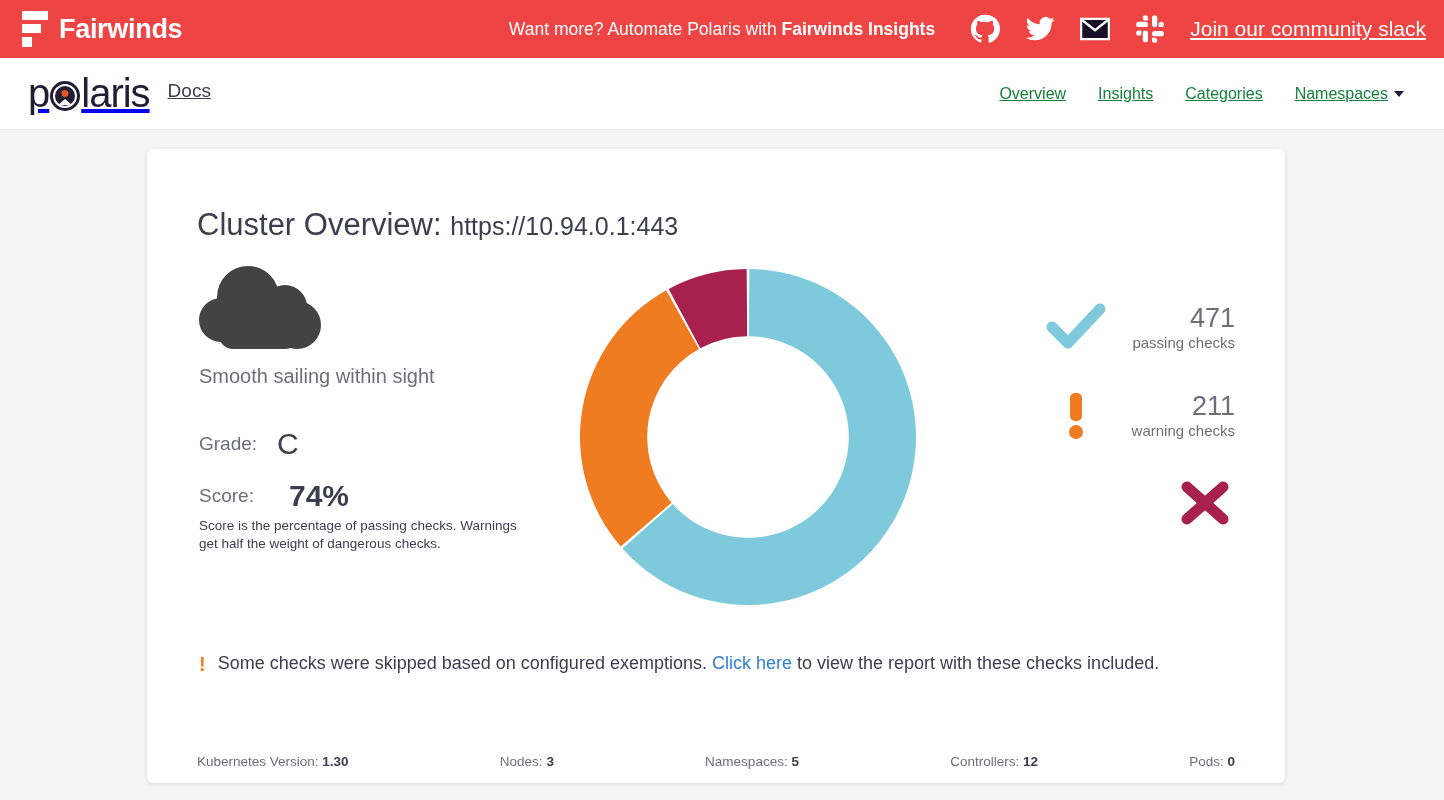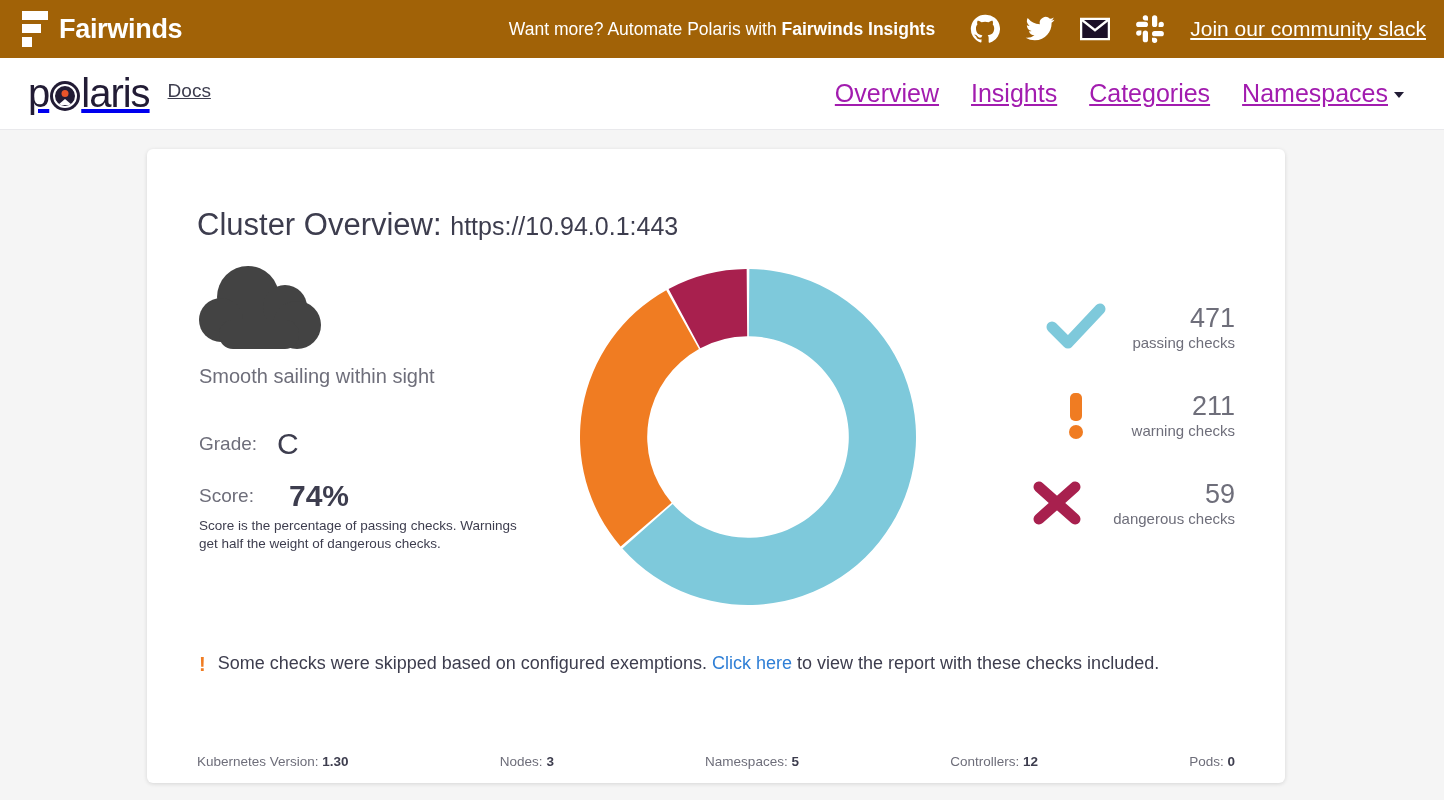--- a/index.html
+++ b/index.html
@@ -6,21 +6,21 @@
   html, body {
     width: 1444px; height: 800px;
     background: #f5f5f5;
     font-family: "Liberation Sans", sans-serif;
     overflow: hidden;
   }
 
   
   .promo-bar {
     height: 58px;
-    background: #a16207;
+    background: #ef4444;
     display: flex;
     align-items: center;
     padding: 0 18px 0 22px;
     position: relative;
   }
   .fw-logo { display: flex; align-items: center; gap: 11px; }
   .fw-mark { width: 26px; height: 38px; position: relative; }
   .fw-mark i {
     display: block; background: #ffffff; position: absolute; left: 0;
   }
@@ -71,21 +71,21 @@
   .pol-o .chev {
     position: absolute; left: 50%; bottom: 1px; transform: translateX(-50%);
     width: 0; height: 0;
     border-left: 7px solid transparent; border-right: 7px solid transparent;
     border-bottom: 6px solid #ffffff;
   }
   .docs-link {
     font-size: 19px; color: #3d3d4e; margin-left: 18px; position: relative; top: -3px;
   }
   .nav-right { margin-left: auto; display: flex; align-items: center; gap: 32px; }
-  .nav-item { font-size: 25px; color: #a21caf; white-space: nowrap; }
+  .nav-item { font-size: 16px; color: #15803d; white-space: nowrap; }
   .caret {
     display: inline-block; width: 0; height: 0; margin-left: 6px;
     border-left: 5px solid transparent; border-right: 5px solid transparent;
     border-top: 6px solid #221c35; vertical-align: middle;
   }
 
   
   .page { padding: 19px 12px 0 0; display: flex; justify-content: center; }
   .card {
     width: 1138px; background: #ffffff; border-radius: 6px;
@@ -291,24 +291,20 @@
           </div>
         </div>
 
         <div class="stat-row">
           <svg class="stat-icon" viewBox="0 0 60 52">
             <g stroke="#a8204e" stroke-width="11" stroke-linecap="round">
               <line x1="12" y1="10" x2="48" y2="42"></line>
               <line x1="48" y1="10" x2="12" y2="42"></line>
             </g>
           </svg>
-          <div class="stat-texts">
-            <div class="stat-num">59</div>
-            <div class="stat-lbl">dangerous checks</div>
-          </div>
         </div>
       </div>
     </div>
 
     <div class="notice">
       <span class="bang">!</span>
       <div>
         <span>Some checks were skipped based on configured exemptions. </span><a href="#">Click here</a><span> to view the report with these checks included.</span>
       </div>
     </div>

